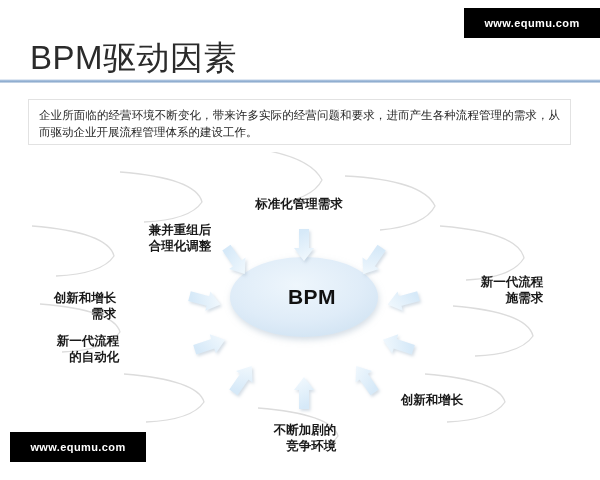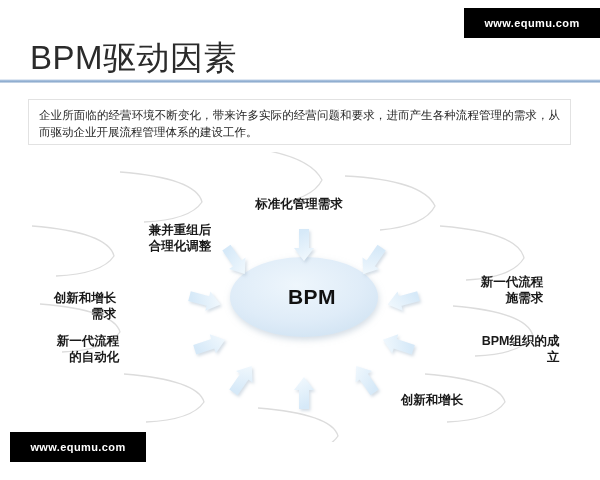--- a/index.html
+++ b/index.html
@@ -221,24 +221,25 @@
   </svg>
 
   <div id="center-label">BPM</div>
 
   <div class="node-label" style="left:299px; top:32px;">标准化管理需求</div>
 
 
   <div class="node-label" style="left:512px; top:118px;">新一代流程
 施需求</div>
 
-  <div class="node-label" style="left:519px; top:177px;">BPM组织的成立</div>
 
   <div class="node-label" style="left:432px; top:228px;">创新和增长</div>
 
+  <div class="node-label" style="left:305px; top:266px;">不断加剧的
+竞争环境</div>
 
 
   <div class="node-label" style="left:88px; top:177px;">新一代流程
 的自动化</div>
 
   <div class="node-label" style="left:85px; top:134px;">创新和增长
 需求</div>
 
   <div class="node-label" style="left:180px; top:67px;font-family:Liberation Mono, monospace;">兼并重组后
 合理化调整</div>

